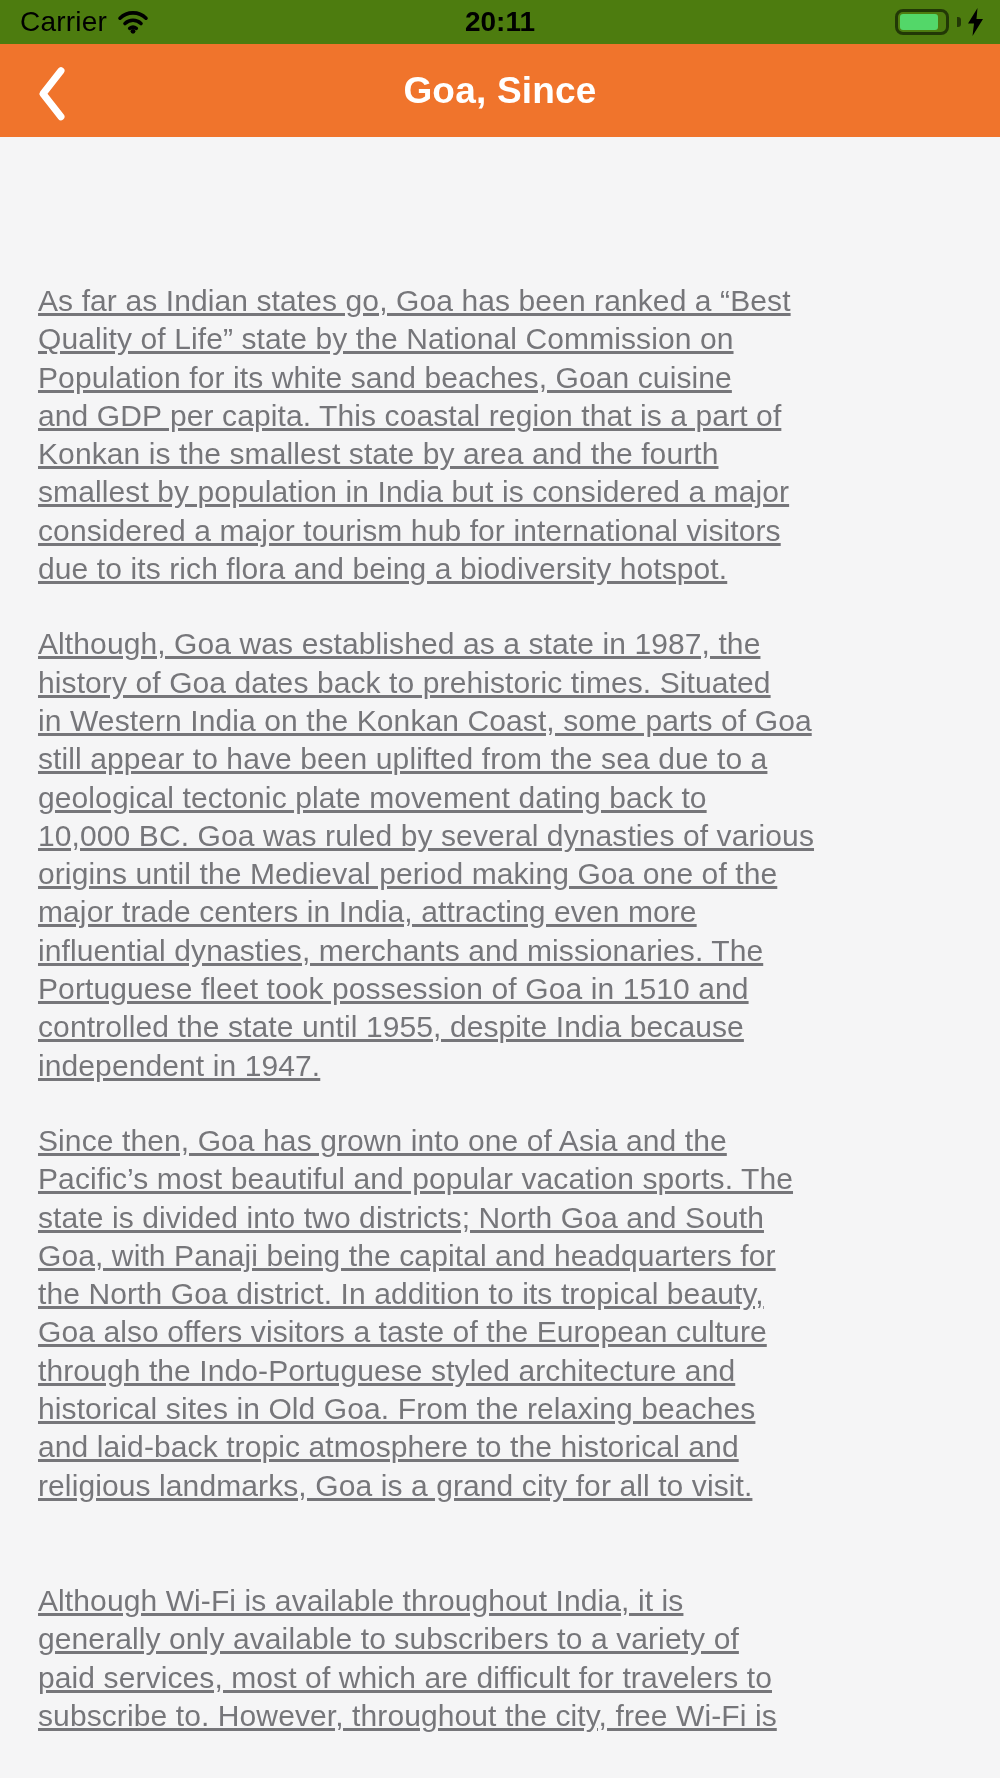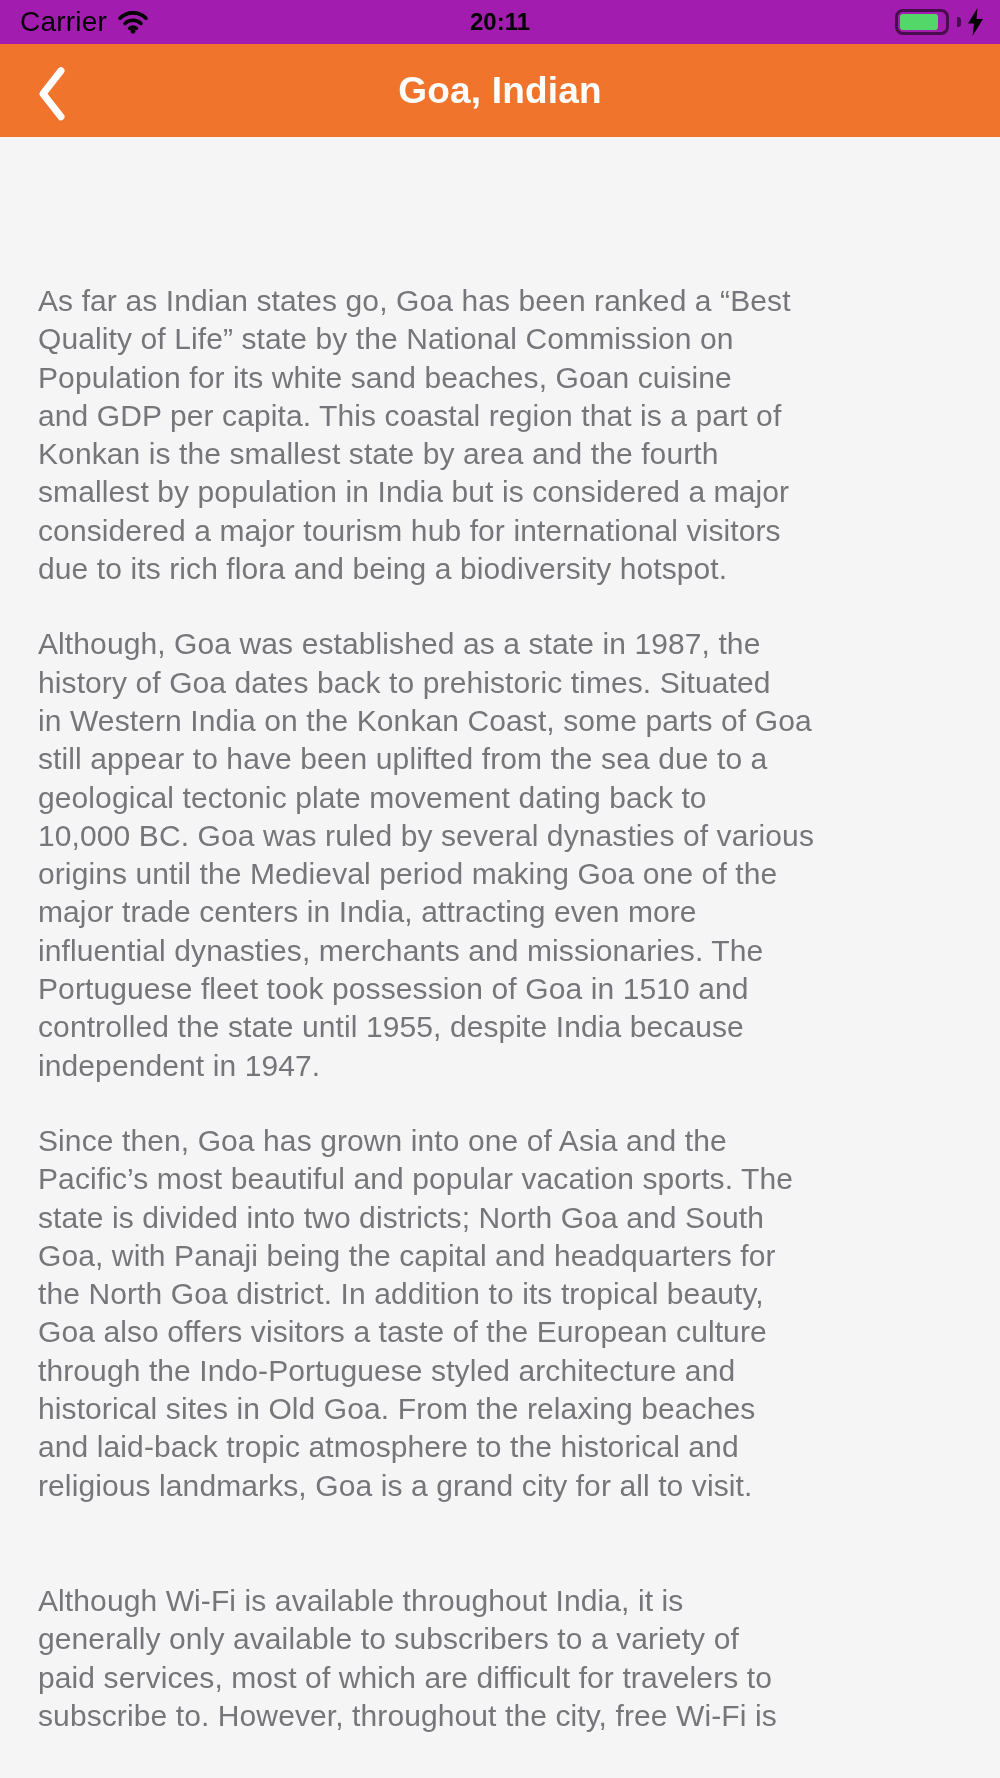--- a/index.html
+++ b/index.html
@@ -10,35 +10,35 @@
     width: 1000px;
     height: 1778px;
     overflow: hidden;
     background: #f5f5f6;
     font-family: "Liberation Sans", "DejaVu Sans", sans-serif;
   }
 
   
   .statusbar {
     height: 44px;
-    background: #a21caf;
+    background: #4d7c0f;
     display: flex;
     align-items: center;
     justify-content: space-between;
     padding: 0 16px 0 20px;
     position: relative;
     color: #000;
   }
   .sb-left { display: flex; align-items: center; gap: 10px; }
   .sb-carrier { font-size: 28px; letter-spacing: 0.2px; }
   .sb-time {
     position: absolute;
     left: 0; right: 0;
     text-align: center;
-    font-size: 24px;
+    font-size: 28px;
     font-weight: 700;
   }
   .sb-right { display: flex; align-items: center; gap: 6px; position: relative; z-index: 1; }
 
   .wifi-icon svg { display: block; }
 
   .battery {
     width: 54px; height: 26px;
     border: 3px solid rgba(0,0,0,0.55);
     border-radius: 8px;
@@ -101,20 +101,21 @@
     font-weight: 700;
     color: #5c5c5f;
   }
   .section p {
     margin: 0 0 37px 0;
     font-size: 30px;
     line-height: 38.3px;
     color: #76767a;
     white-space: pre-line;
     letter-spacing: 0.1px;
+    text-decoration: underline;
   }
 </style>
 </head>
 <body>
 
 <div class="screen">
 
   <div class="statusbar">
     <div class="sb-left">
       <span class="sb-carrier">Carrier</span>
@@ -142,21 +143,21 @@
   </div>
 
   <div class="navbar">
     <button class="back-button">
       <span>
         <svg width="32" height="56" viewBox="0 0 32 56">
           <polyline points="25,5 7,28 25,51" fill="none" stroke="#ffffff" stroke-width="7" stroke-linecap="round" stroke-linejoin="round"></polyline>
         </svg>
       </span>
     </button>
-    <div class="nav-title">Goa, Indian</div>
+    <div class="nav-title">Goa, Since</div>
   </div>
 
   <div class="content">
 
     <div class="section">
       <p>As far as Indian states go, Goa has been ranked a “Best
 Quality of Life” state by the National Commission on
 Population for its white sand beaches, Goan cuisine
 and GDP per capita. This coastal region that is a part of
 Konkan is the smallest state by area and the fourth

